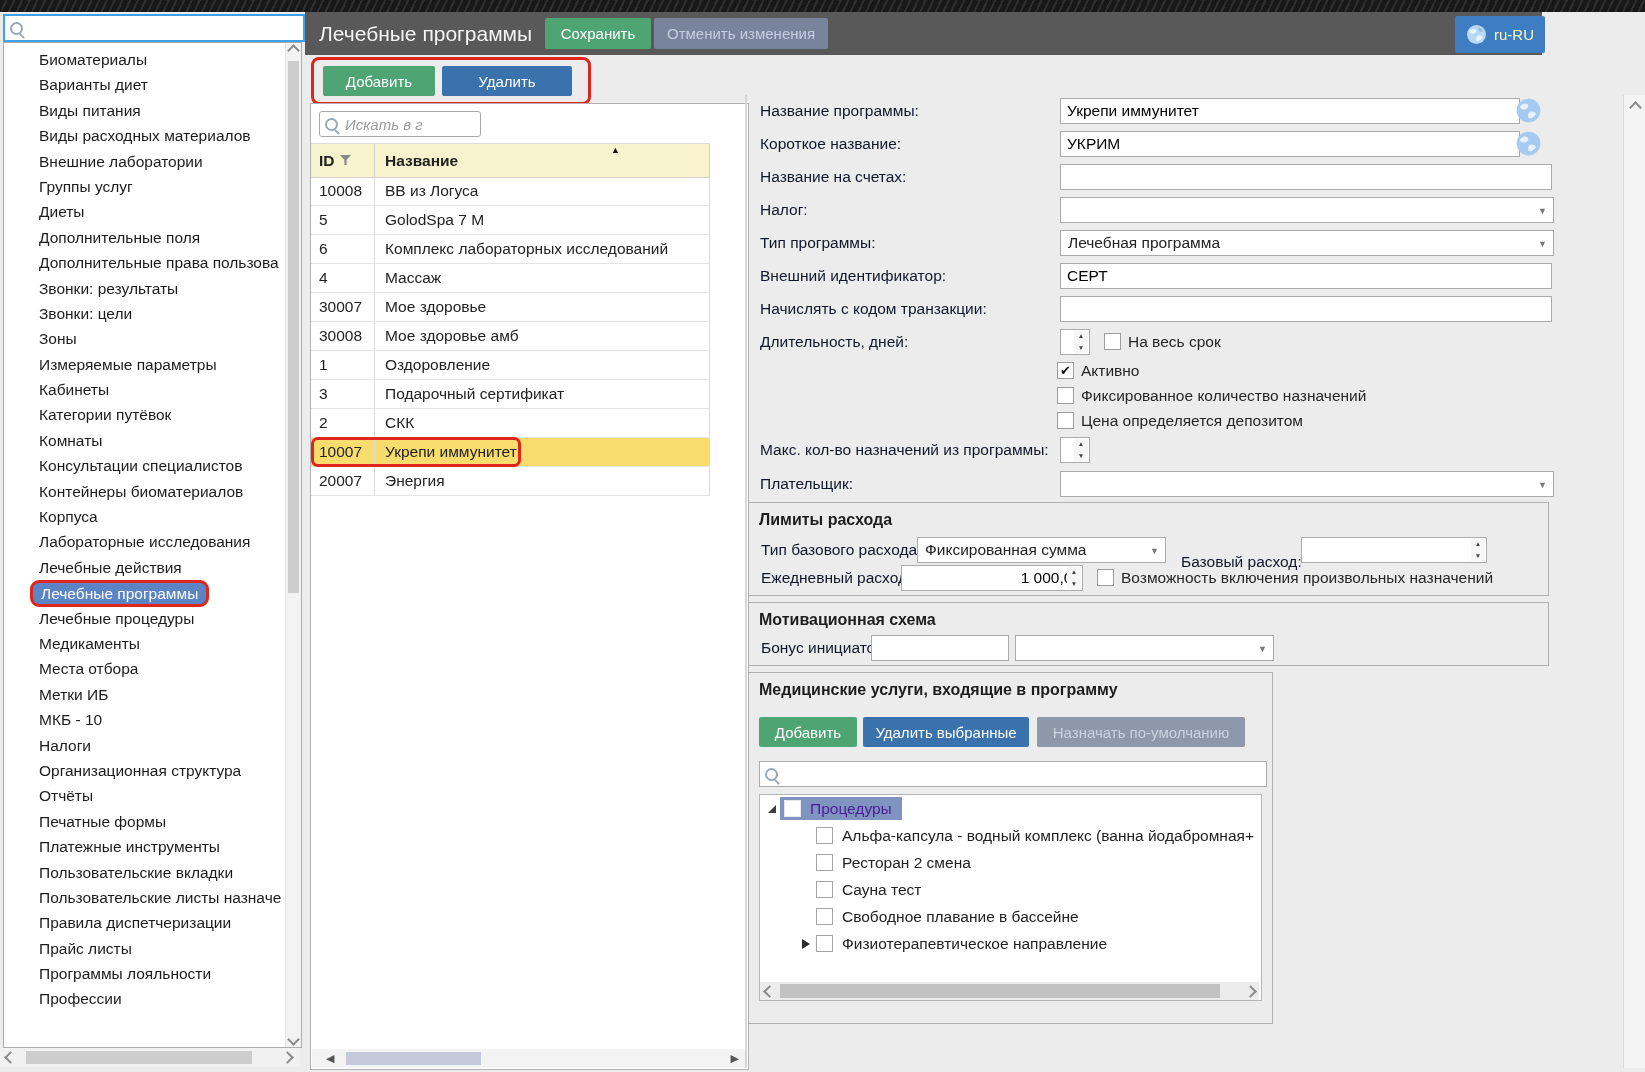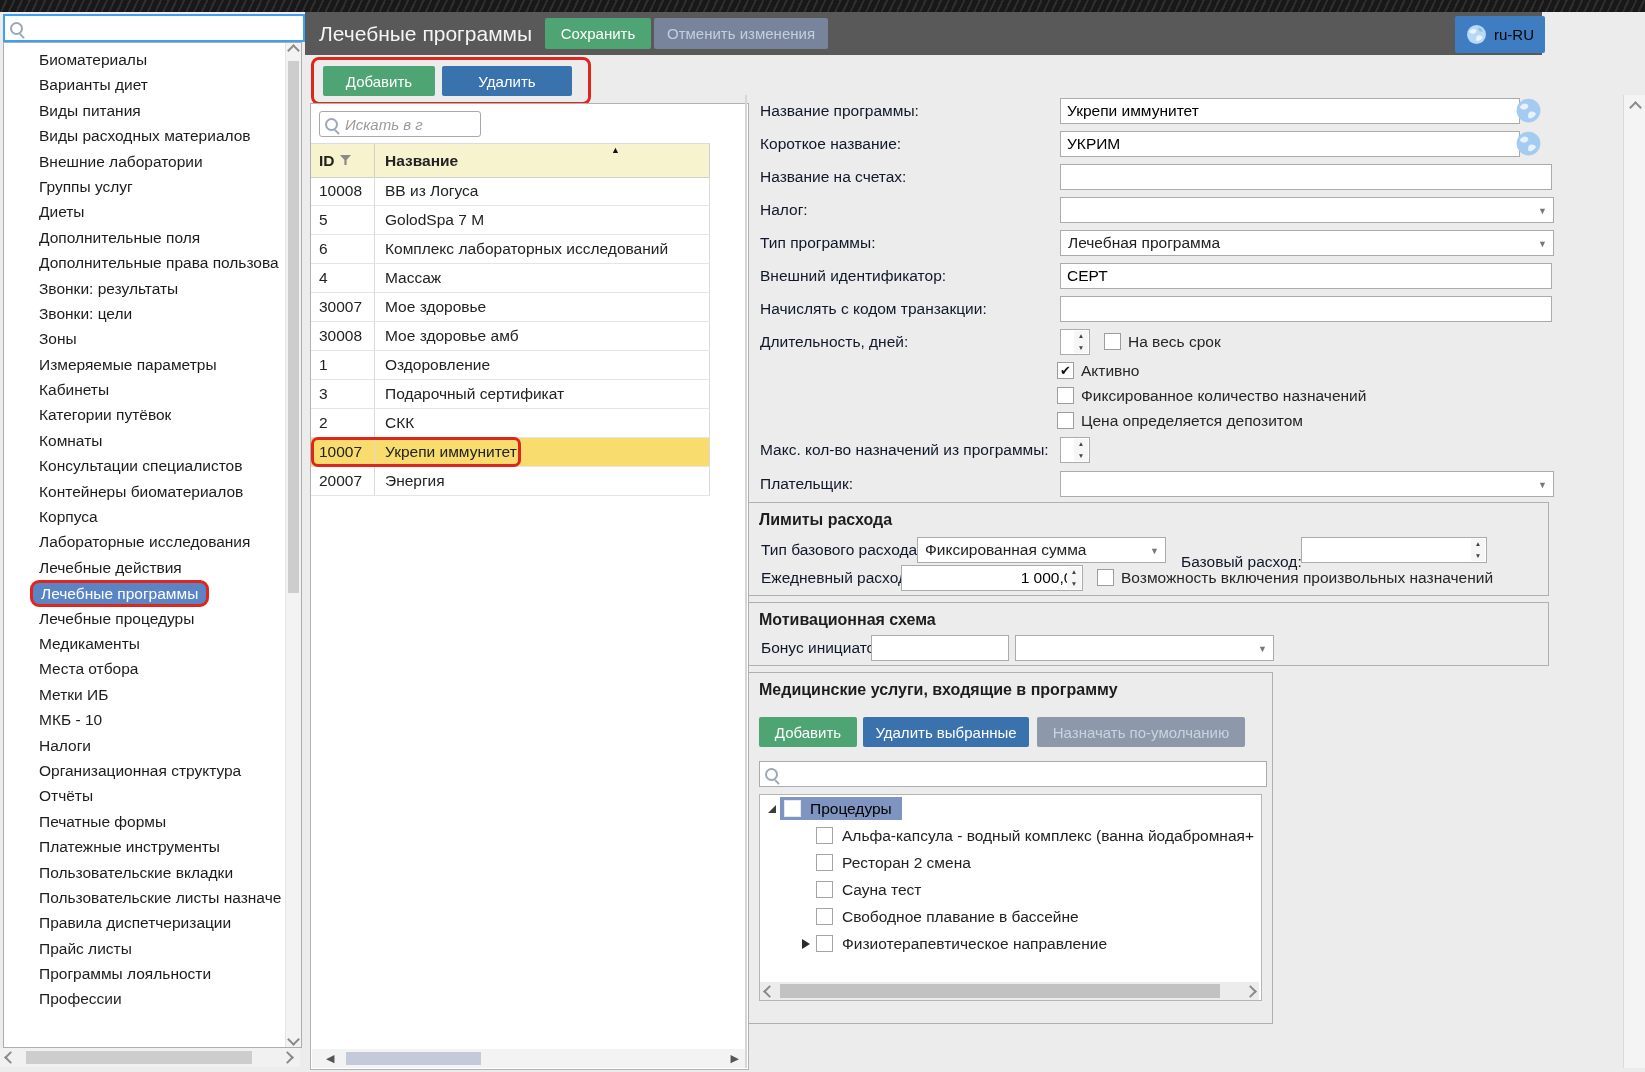--- a/index.html
+++ b/index.html
@@ -29,21 +29,21 @@
   .chev.down{transform:rotate(225deg)}
   .chev.left{transform:rotate(-45deg)}
   .chev.right{transform:rotate(135deg)}
   
   #header{left:305px;top:12px;width:1237px;height:43px;background:#595959}
   #page-title{position:absolute;left:14px;top:0;line-height:43px;font-size:21px;color:#f4f4f4}
   .hbtn{position:absolute;top:6px;height:31px;border:none;font:15px "Liberation Sans",sans-serif;
     display:flex;align-items:center;justify-content:center;border-radius:2px;cursor:pointer}
   #btn-save{left:240px;width:106px;background:#4fa474;color:#fff}
   #btn-cancel{left:349px;width:174px;background:#78849b;color:#c3cfdf}
-  #btn-lang{left:1455px;top:16px;width:90px;height:37px;background:#3e7dc1;color:#000000;border-radius:2px;
+  #btn-lang{left:1455px;top:16px;width:90px;height:37px;background:#3e7dc1;color:#fef9c3;border-radius:2px;
     display:flex;align-items:center;justify-content:center;gap:7px;font-size:15px}
   
   #toolbar-ring{left:311px;top:57px;width:274px;height:42px;border:3px solid #e0251c;border-radius:8px}
   .tbtn{position:absolute;top:6px;height:30px;border:none;color:#fff;font:15px "Liberation Sans",sans-serif;border-radius:2px;cursor:pointer}
   #btn-add{left:9px;width:112px;background:#4fa474}
   #btn-del{left:128px;width:130px;background:#3a72ad}
   
   #list-panel{left:310px;top:103px;width:437px;height:965px;background:#fff;border:1px solid #b2b2b2}
   #list-search{position:absolute;left:8px;top:7px;width:150px;height:24px;border:1px solid #a8a8a8;border-radius:3px;
     display:flex;align-items:center;gap:5px;padding:0 5px;background:#fff}
@@ -90,21 +90,21 @@
   #svc-delsel{left:114px;width:166px;background:#3a72ad}
   #svc-default{left:288px;width:208px;background:#8d99ab;color:#c9d3e0}
   #svc-search{position:absolute;left:10px;top:88px;width:501px;height:24px;background:#fff;border:1px solid #ababab;
       display:flex;align-items:center;padding-left:5px;gap:5px}
   #svc-search input{border:none;outline:none;flex:1;font:15px "Liberation Sans",sans-serif}
   #tree{position:absolute;left:10px;top:121px;width:501px;height:205px;background:#fff;border:1px solid #b5b5b5;overflow:hidden}
   .tnode{height:27px;display:flex;align-items:center;font-size:15.5px}
   .exp-open{width:0;height:0;border-bottom:8px solid #3c3c3c;border-left:8px solid transparent;margin:0 8px 0 8px;flex:none}
   .exp-closed{width:0;height:0;border-left:8px solid #2b2b2b;border-top:5px solid transparent;border-bottom:5px solid transparent;margin:0 6px 0 4px;flex:none}
   .tcb{width:15px;height:15px;background:#fff;border:1px solid #a5a5a5;margin-right:9px;flex:none}
-  .troot-lbl{background:#8094c2;color:#000000;display:flex;align-items:center;height:23px;padding:0 10px 0 4px;margin-left:-4px}
+  .troot-lbl{background:#8094c2;color:#4c1d95;display:flex;align-items:center;height:23px;padding:0 10px 0 4px;margin-left:-4px}
   .troot-lbl .tcb{border-color:#e8e8e8;margin:0 9px 0 0}
   #tree-hscroll{position:absolute;left:0;bottom:0;width:499px;height:18px;background:#ececec}
   
   .sq{position:absolute;display:flex;align-items:center;justify-content:center;cursor:pointer}
   
   #page-vscroll{left:1623px;top:95px;width:22px;height:973px;background:#f4f4f4;border-left:1px solid #dadada}
 </style>
 </head>
 <body>
 

